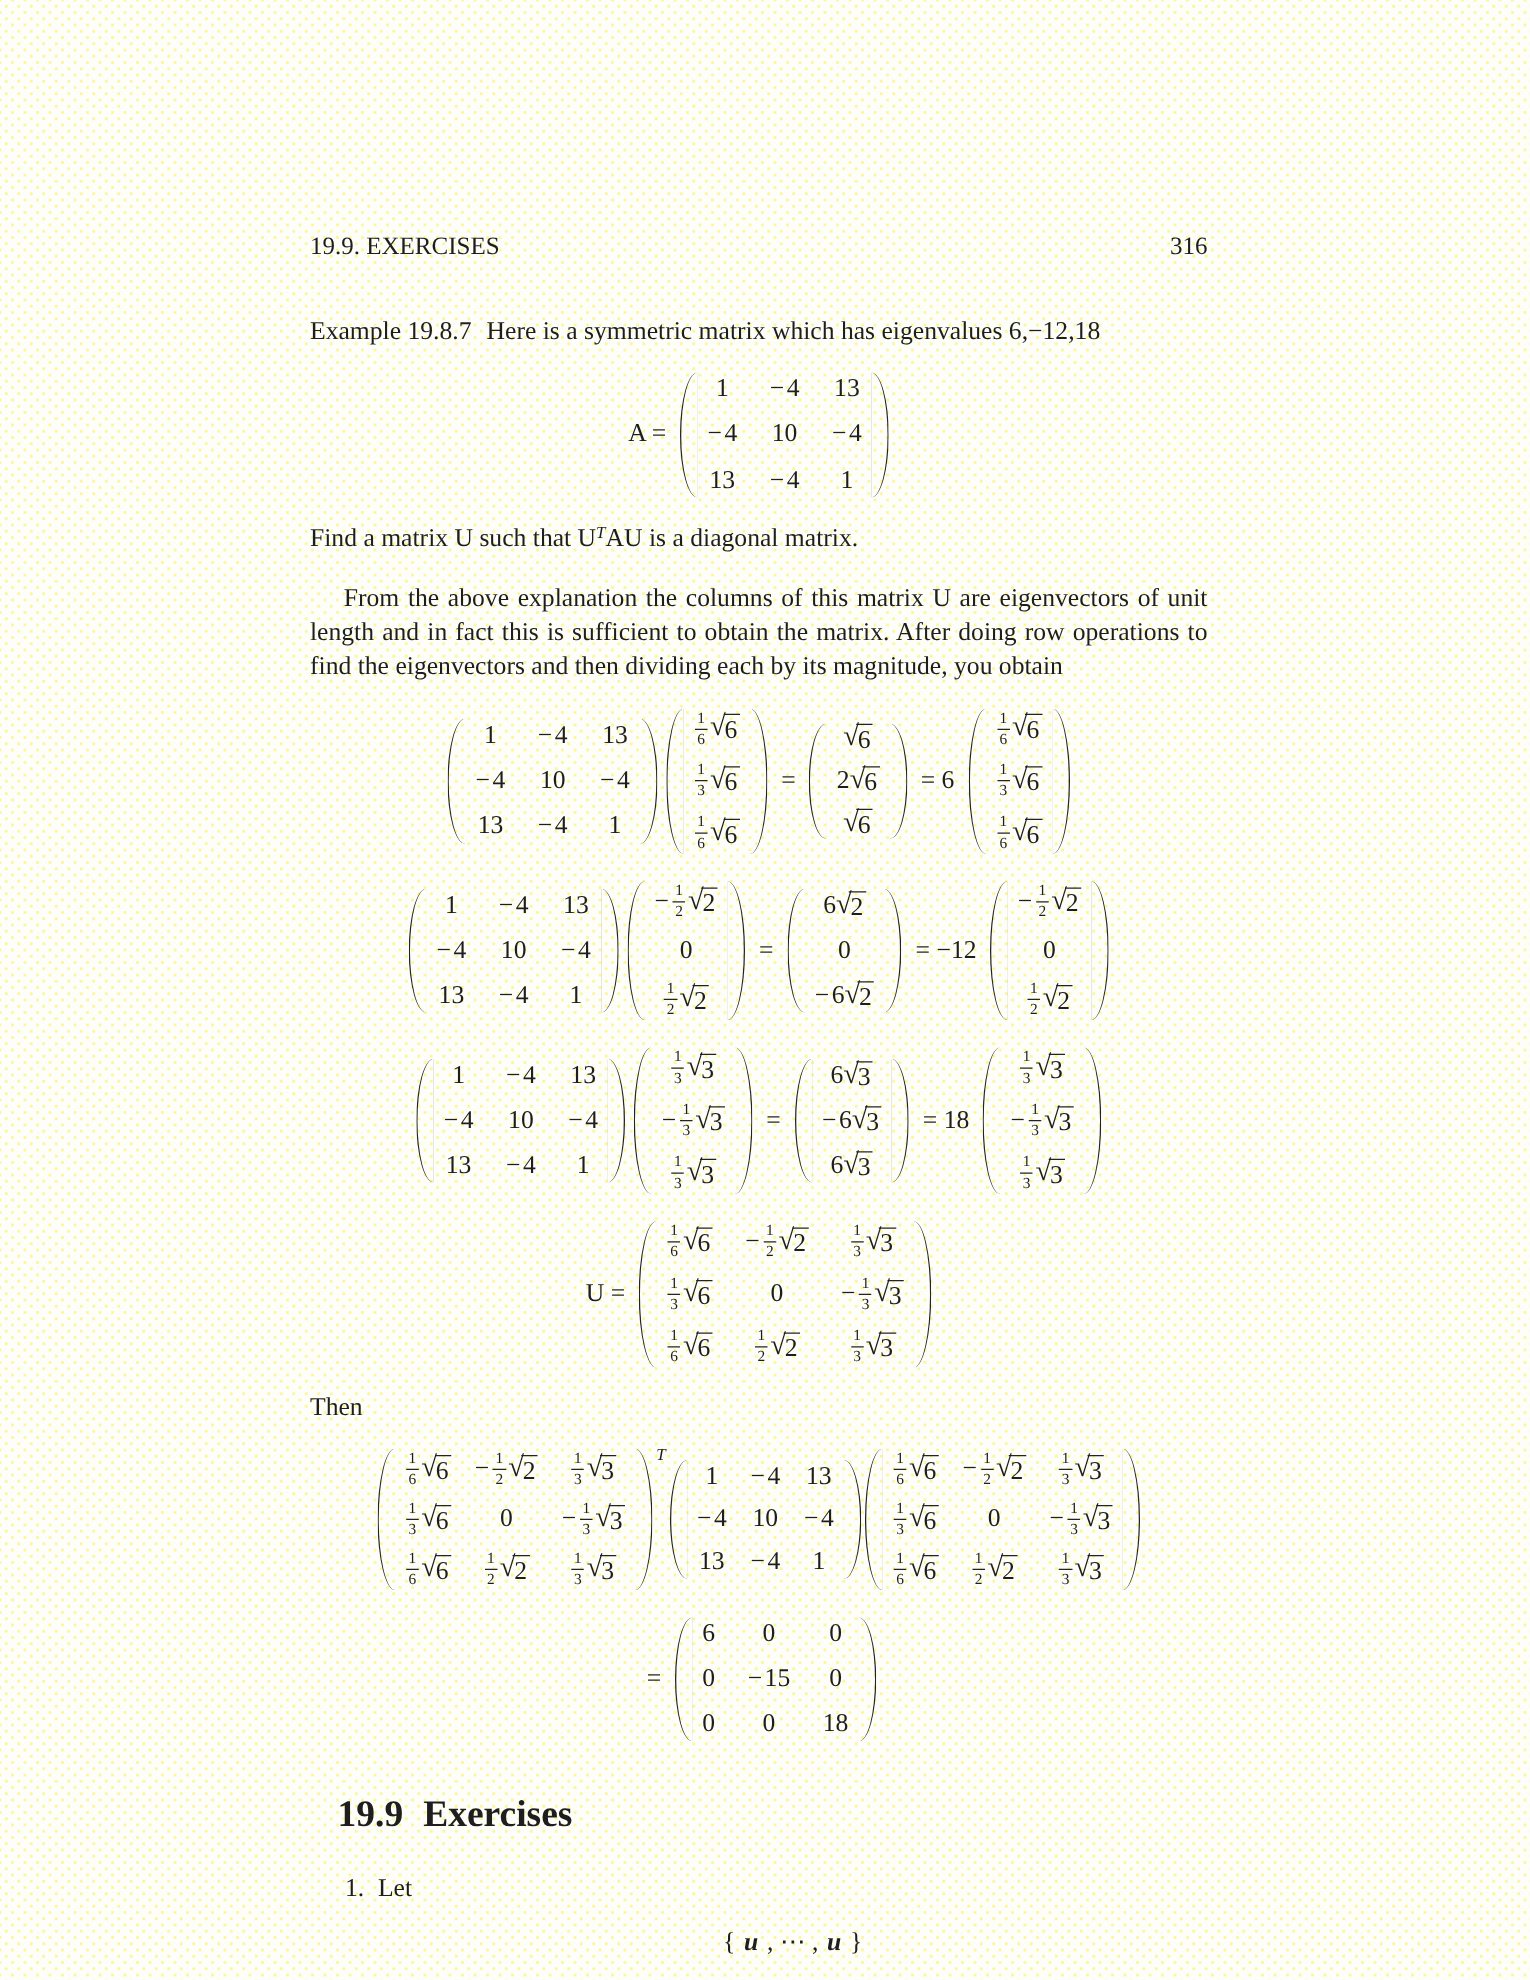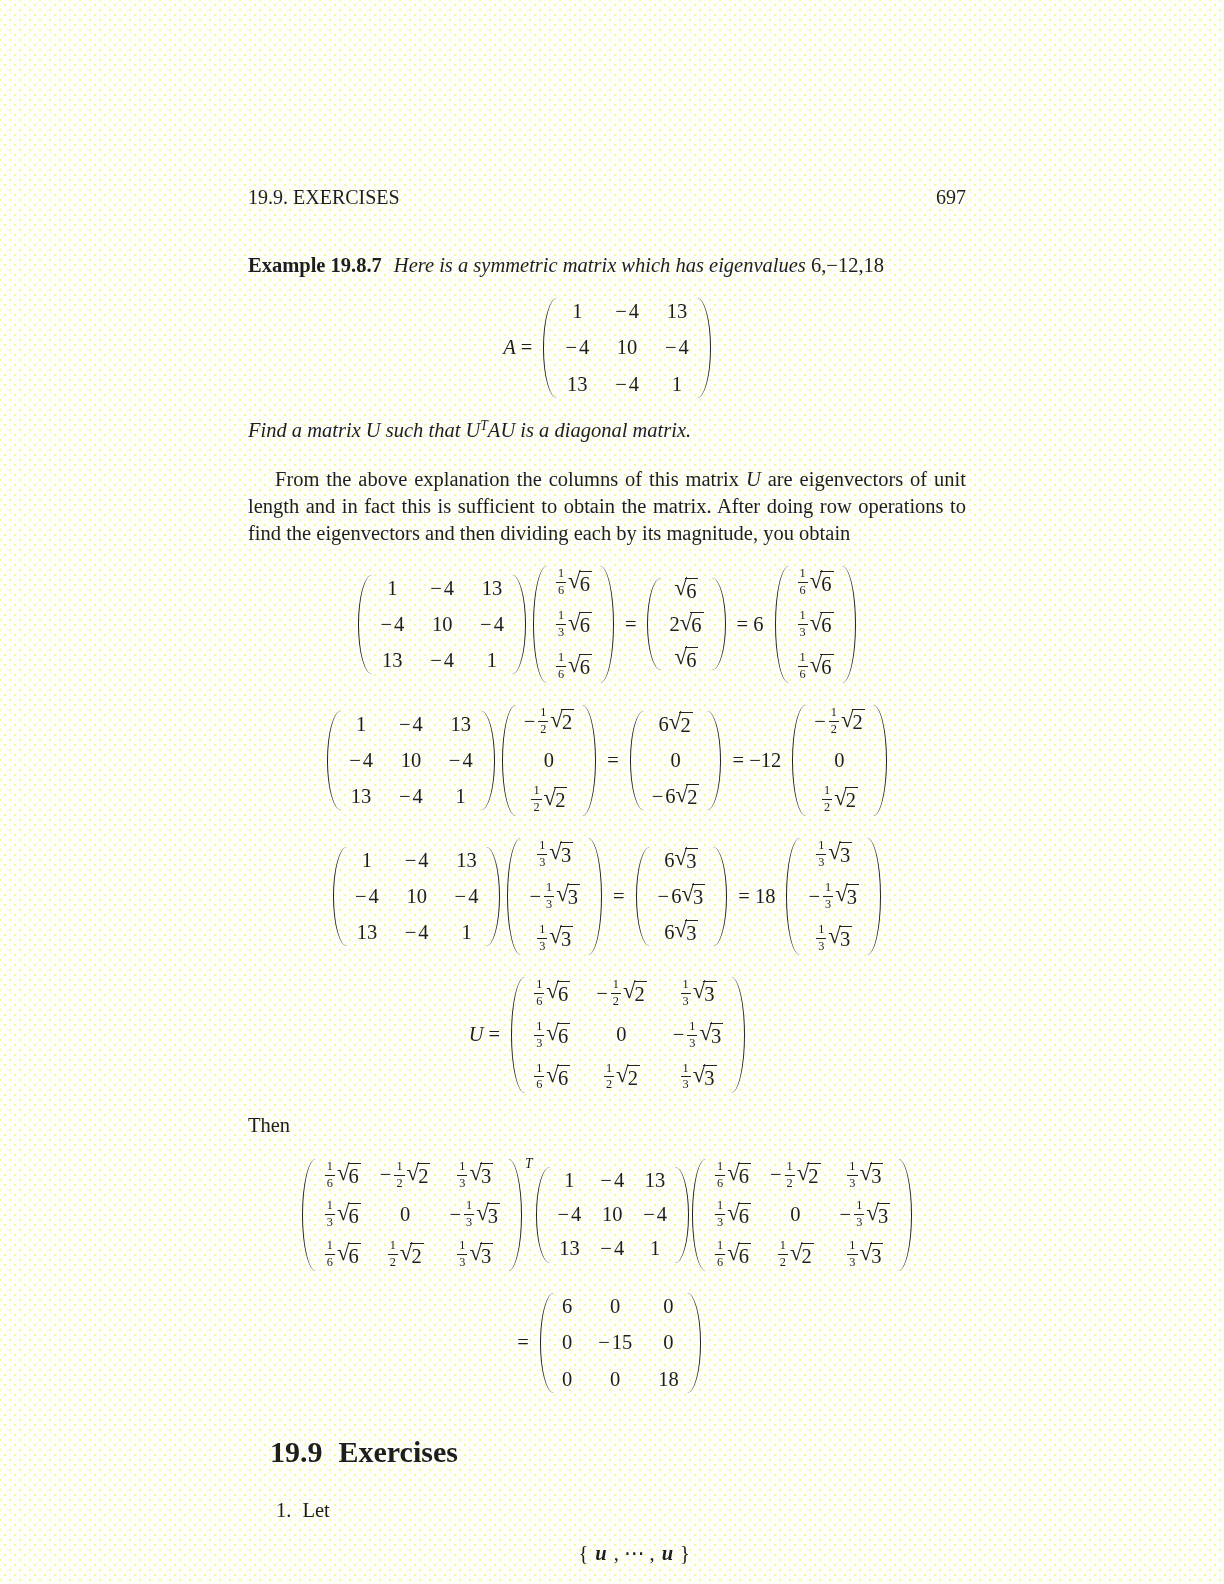--- a/index.html
+++ b/index.html
@@ -12,21 +12,21 @@
     background-color:#fdfdf9;
     background-image:
       radial-gradient(circle,rgba(250,246,130,.8) 1.05px,rgba(250,246,130,0) 1.5px),
       radial-gradient(circle,rgba(250,246,130,.8) 1.05px,rgba(250,246,130,0) 1.5px);
     background-size:10px 10px,10px 10px;
     background-position:0 0,5px 5px;
   }
   p{margin:0;}
   .pagehead{display:flex;justify-content:space-between;font-size:20px;margin-bottom:42px;}
   .example-line{margin-bottom:4px;}
-  .exlabel{font-weight:bold;margin-right:12px;}
+  .exlabel{font-weight:normal;margin-right:12px;}
   .bodypar{text-align:justify;margin-top:22px;}
   .indent{text-indent:27px;}
   .disp{display:flex;justify-content:center;align-items:center;gap:7px;margin:16px 0;}
   .disp.tightrow{gap:3px;}
   
   .mat{display:inline-flex;align-items:center;padding:3px 0;}
   .pl,.pr{align-self:stretch;width:13px;}
   .pl{border-left:1.7px solid #232323;border-top-left-radius:100% 50%;border-bottom-left-radius:100% 50%;margin-right:8px;}
   .pr{border-right:1.7px solid #232323;border-top-right-radius:100% 50%;border-bottom-right-radius:100% 50%;margin-left:8px;}
   .cells{display:grid;column-gap:26px;row-gap:9px;justify-items:center;align-items:center;}
@@ -38,39 +38,39 @@
   .fn{border-bottom:1.4px solid #232323;padding:0 2px;}
   .fd{padding:0 2px;}
   
   .sq{display:inline-flex;align-items:flex-start;line-height:1;}
   .rs{font-size:1.12em;line-height:.92;position:relative;top:-0.04em;}
   .rad{border-top:1.6px solid #232323;padding:2px 2px 0 1px;margin-left:-2px;line-height:1;}
   .mlabel{margin-right:4px;}
   .rel{padding:0 4px;}
   .tsup{font-size:0.66em;font-style:italic;align-self:flex-start;margin:-4px 0 0 3px;}
   
-  .s-i{font-style:italic;}
+  .s-i{}
   .s-bi{font-style:italic;font-weight:bold;}
   .s-supi{font-size:0.66em;vertical-align:0.5em;font-style:italic;}
   
   .secthead{display:flex;gap:16px;font-size:30px;font-weight:bold;margin:36px 0 26px 22px;}
   
   .ex-item{display:flex;gap:11px;margin-left:28px;}
   .item-content{flex:1;}
   .thusline{margin-top:8px;}
   .thenline{}
 </style>
 </head>
 <body>
 
 <div class="sheet">
 
   <div class="pagehead">
     <span>19.9. EXERCISES</span>
-    <span>697</span>
+    <span>316</span>
   </div>
 
   <p class="example-line">
     <span class="exlabel">Example 19.8.7</span><span><span class="s-i">Here is a symmetric matrix which has eigenvalues </span><span>6,−12,18</span></span>
   </p>
 
   <div class="disp">
     <span class="mlabel"><span class="s-i">A</span><span> =</span></span>
     <span class="mat">
         <span class="pl"></span>

